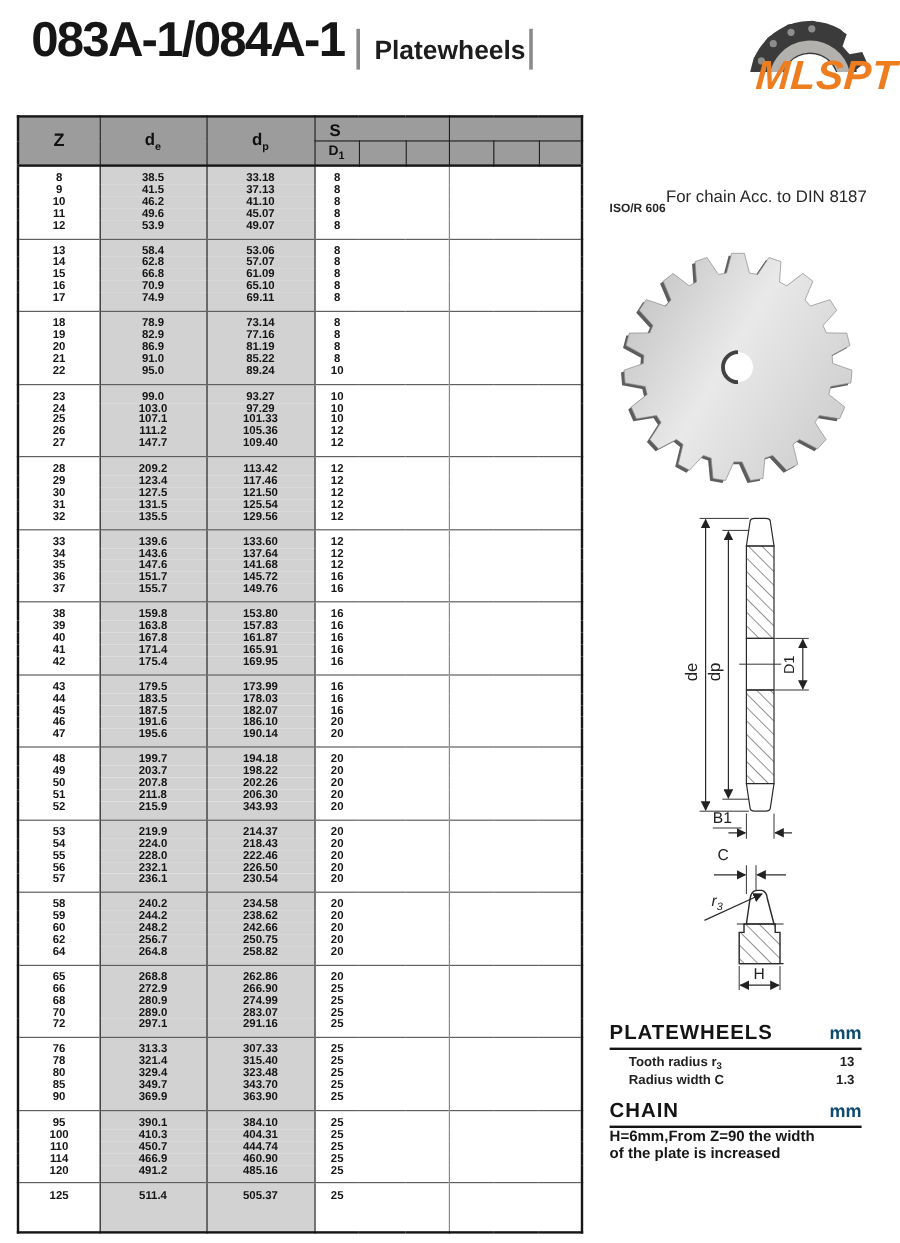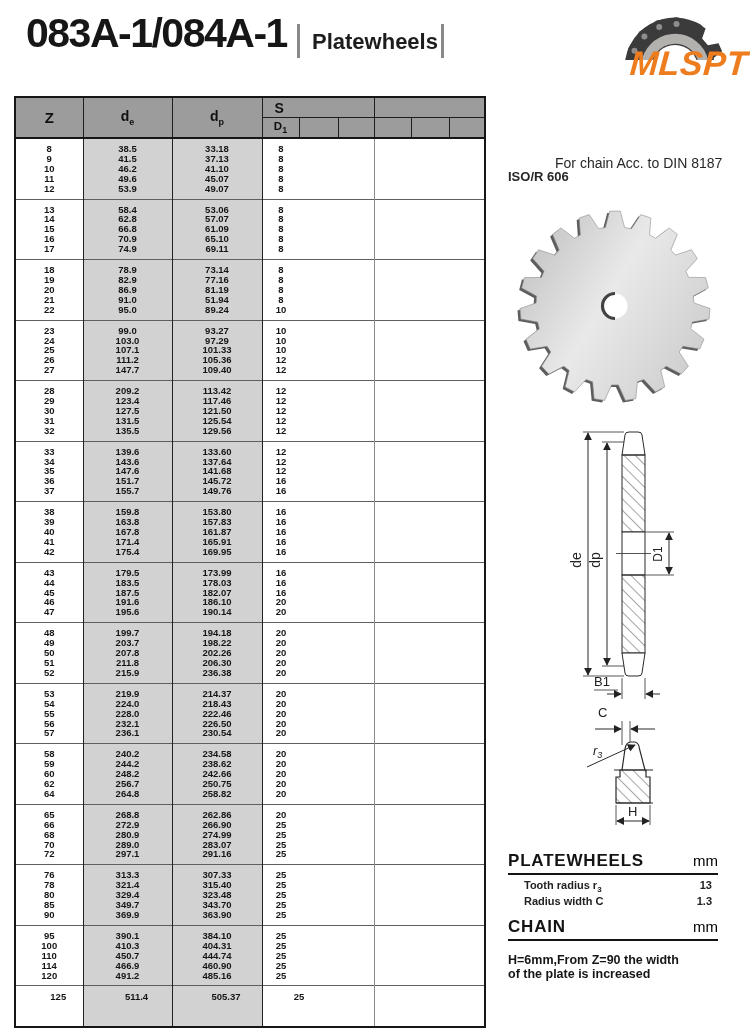--- a/index.html
+++ b/index.html
@@ -30,43 +30,43 @@
   thead{border-bottom:2px solid #161616;}
   tbody td{padding:0;font-size:9.5px;line-height:9.9px;font-weight:bold;color:#151515;
            text-align:center;}
   td.de,td.dp{background:#d2d2d2;}
   td.z,td.de,td.dp{border-right:1.5px solid #222;}
   td.d1{border-right:1px solid #8a8a8a;text-align:left;}
   .d1v{display:inline-block;width:37px;text-align:center;}
   tr.gs td{border-top:1.5px solid #5f5f5f;}
   tr.first td{padding-top:5px;}
   tr.last td{padding-bottom:5px;}
-  tr.final td{padding-top:6px;padding-bottom:24px;padding-left:18px;}
+  tr.final td{padding-top:6px;padding-bottom:24px;}
 
   
   .info-heading{position:absolute;left:508px;top:136px;font-size:15.5px;font-weight:bold;
                 letter-spacing:0.3px;color:#1b1b1b;}
   .info-line1{position:absolute;left:508px;top:155px;font-size:14px;font-weight:normal;color:#272727;margin-left:47px;}
-  .info-line2{position:absolute;left:508px;top:169px;font-size:13px;font-weight:bold;color:#272727;}
+  .info-line2{position:absolute;left:508px;top:169px;font-size:10px;font-weight:bold;color:#272727;}
   .photo{position:absolute;left:502px;top:203px;}
   .drawing1{position:absolute;left:550px;top:416px;}
   .drawing2{position:absolute;left:565px;top:703px;}
 
   
   .specs{position:absolute;left:508px;top:851px;width:210px;}
   .spec-title-row{display:flex;justify-content:space-between;align-items:baseline;
                   border-bottom:2.5px solid #141414;padding-bottom:2px;}
   .spec-title{font-size:17px;font-weight:bold;letter-spacing:0.8px;color:#141414;}
-  .spec-unit{font-size:15px;font-weight:normal;color:#000000;}
+  .spec-unit{font-size:15px;font-weight:bold;color:#0c4a6e;}
   .spec-rows{margin-top:5px;margin-bottom:10px;}
   .spec-row{display:flex;justify-content:space-between;font-size:11px;font-weight:bold;
             line-height:11.5px;color:#222;margin-left:16px;}
   .spec-row sub{font-size:8px;}
   .spec-value{padding-right:6px;}
-  .note{margin-top:12px;font-size:12.5px;font-weight:bold;line-height:14px;color:#161616;}
+  .note{font-size:12.5px;font-weight:bold;line-height:14px;color:#161616;}
 
   svg text{font-family:"Liberation Sans",sans-serif;}
 </style>
 </head>
 <body>
 
 <div id="page">
 
   <div class="title">083A-1/084A-1</div>
   <div class="vbar vbar1"></div>
@@ -210,21 +210,21 @@
         <tr>
           <td class="z">20</td>
           <td class="de">86.9</td>
           <td class="dp">81.19</td>
           <td class="d1" colspan="3"><span class="d1v">8</span></td>
           <td class="blank" colspan="3"></td>
         </tr>
         <tr>
           <td class="z">21</td>
           <td class="de">91.0</td>
-          <td class="dp">51.94</td>
+          <td class="dp">85.22</td>
           <td class="d1" colspan="3"><span class="d1v">8</span></td>
           <td class="blank" colspan="3"></td>
         </tr>
         <tr class="last">
           <td class="z">22</td>
           <td class="de">95.0</td>
           <td class="dp">89.24</td>
           <td class="d1" colspan="3"><span class="d1v">10</span></td>
           <td class="blank" colspan="3"></td>
         </tr>
@@ -427,21 +427,21 @@
         <tr>
           <td class="z">51</td>
           <td class="de">211.8</td>
           <td class="dp">206.30</td>
           <td class="d1" colspan="3"><span class="d1v">20</span></td>
           <td class="blank" colspan="3"></td>
         </tr>
         <tr class="last">
           <td class="z">52</td>
           <td class="de">215.9</td>
-          <td class="dp">236.38</td>
+          <td class="dp">343.93</td>
           <td class="d1" colspan="3"><span class="d1v">20</span></td>
           <td class="blank" colspan="3"></td>
         </tr>
         <tr class="gs first">
           <td class="z">53</td>
           <td class="de">219.9</td>
           <td class="dp">214.37</td>
           <td class="d1" colspan="3"><span class="d1v">20</span></td>
           <td class="blank" colspan="3"></td>
         </tr>

